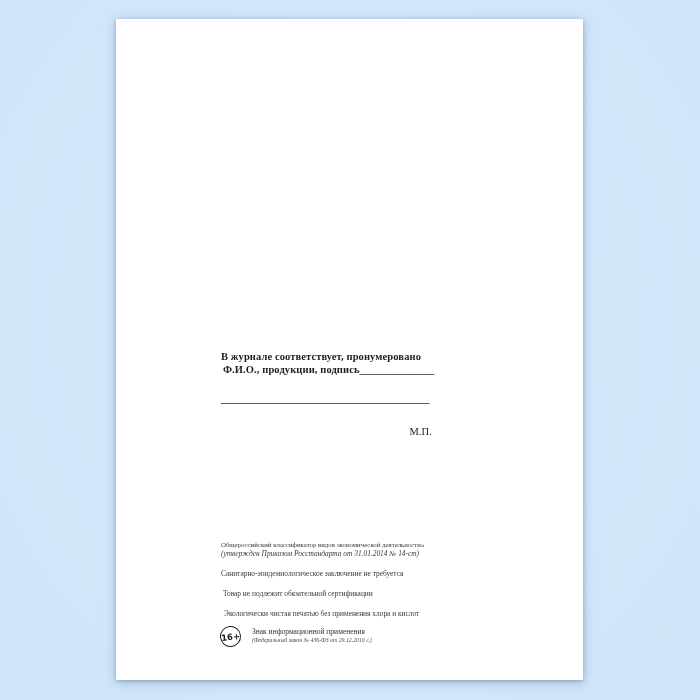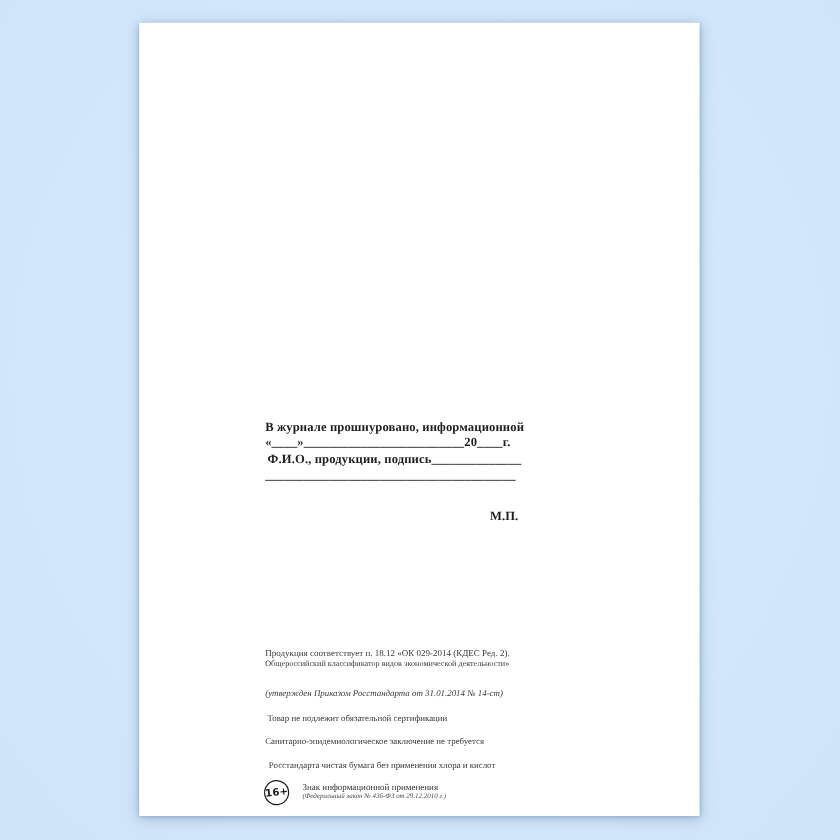--- a/index.html
+++ b/index.html
@@ -29,39 +29,39 @@
     left: 105px; top: 331px;
     width: 214px;
     font-size: 10.5px;
     font-weight: bold;
     line-height: 13.4px;
     color: #1e1e1e;
     letter-spacing: 0.1px;
   }
   .certify-line { white-space: nowrap; }
   .certify-line.indented { padding-left: 2px; }
-  .certify-line.gap-above { margin-top: 0; }
+  .certify-line.gap-above { margin-top: 15px; }
   .stamp-label {
     margin-top: 20px;
     text-align: right;
     padding-right: 3px;
-    font-weight: bold;
+    font-weight: normal;
     font-size: 10.5px;
     color: #1e1e1e;
   }
   
   .product-info {
     position: absolute;
     left: 105px; top: 522px;
     width: 230px;
     color: #3a3a3a;
   }
   .compliance-line1 { font-size: 7.5px; line-height: 8.6px; white-space: nowrap; }
   .compliance-line2 { font-size: 6.8px; line-height: 8.4px; white-space: nowrap; }
-  .compliance-line3 { font-size: 7.4px; line-height: 9px; font-style: italic; white-space: nowrap; margin-top: 15px; }
+  .compliance-line3 { font-size: 7.4px; line-height: 9px; font-style: italic; white-space: nowrap; }
   .info-line { font-size: 7.4px; white-space: nowrap; }
   .sanitary-line { margin-top: 10.5px; }
   .certification-line { margin-top: 11.5px; padding-left: 2px; }
   .eco-line { margin-top: 11px; padding-left: 3px; }
   .age-row {
     margin-top: 8px;
     display: flex;
     align-items: flex-start;
   }
   .age-badge {
@@ -84,37 +84,35 @@
   .info-sign-law { font-size: 5.8px; line-height: 7px; font-style: italic; white-space: nowrap; color: #4a4a4a; }
 </style>
 </head>
 <body>
 
 <div class="backdrop"></div>
 
 <div class="page">
 
   <div class="certify-block">
-    <div class="certify-line">В журнале прошнуровано, информационной</div>
-    <div class="certify-line">«____»_________________________20____г.</div>
+    <div class="certify-line">В журнале соответствует, пронумеровано</div>
     <div class="certify-line indented">Ф.И.О., продукции, подпись______________</div>
     <div class="certify-line gap-above">_______________________________________</div>
     <div class="stamp-label">М.П.</div>
   </div>
 
   <div class="product-info">
-    <div class="compliance-line1">Продукция соответствует п. 18.12 «ОК 029-2014 (КДЕС Ред. 2).</div>
     <div class="compliance-line2">Общероссийский классификатор видов экономической деятельности»</div>
     <div class="compliance-line3">(утвержден Приказом Росстандарта от 31.01.2014 № 14-ст)</div>
 
+    <div class="info-line sanitary-line">Санитарно-эпидемиологическое заключение не требуется</div>
+
     <div class="info-line certification-line">Товар не подлежит обязательной сертификации</div>
 
-    <div class="info-line sanitary-line">Санитарно-эпидемиологическое заключение не требуется</div>
-
-    <div class="info-line eco-line">Росстандарта чистая бумага без применения хлора и кислот</div>
+    <div class="info-line eco-line">Экологически чистая печатью без применения хлора и кислот</div>
 
     <div class="age-row">
       <div class="age-badge">16+</div>
       <div class="age-texts">
         <div class="info-sign-title">Знак информационной применения</div>
         <div class="info-sign-law">(Федеральный закон № 436-ФЗ от 29.12.2010 г.)</div>
       </div>
     </div>
   </div>
 

